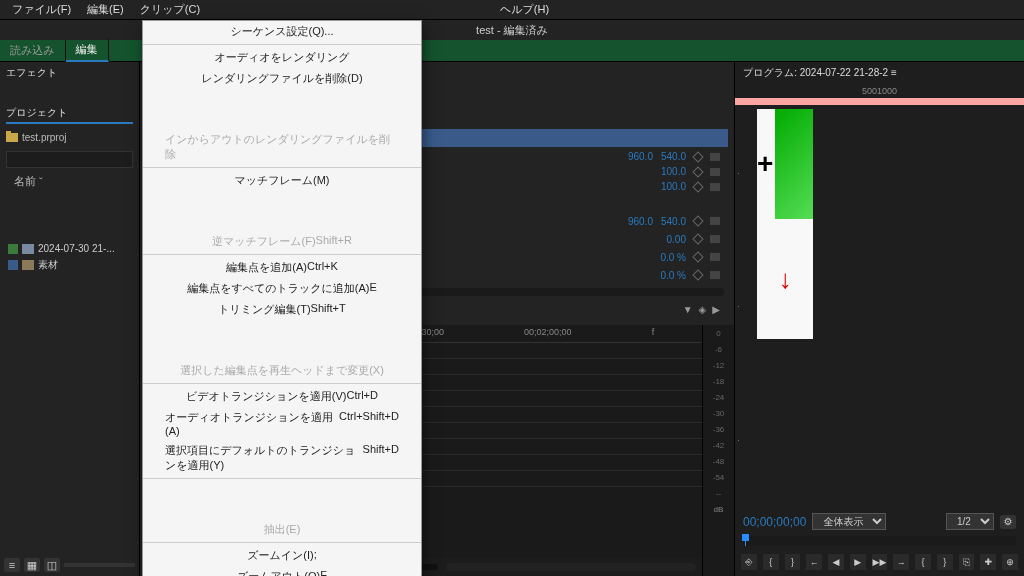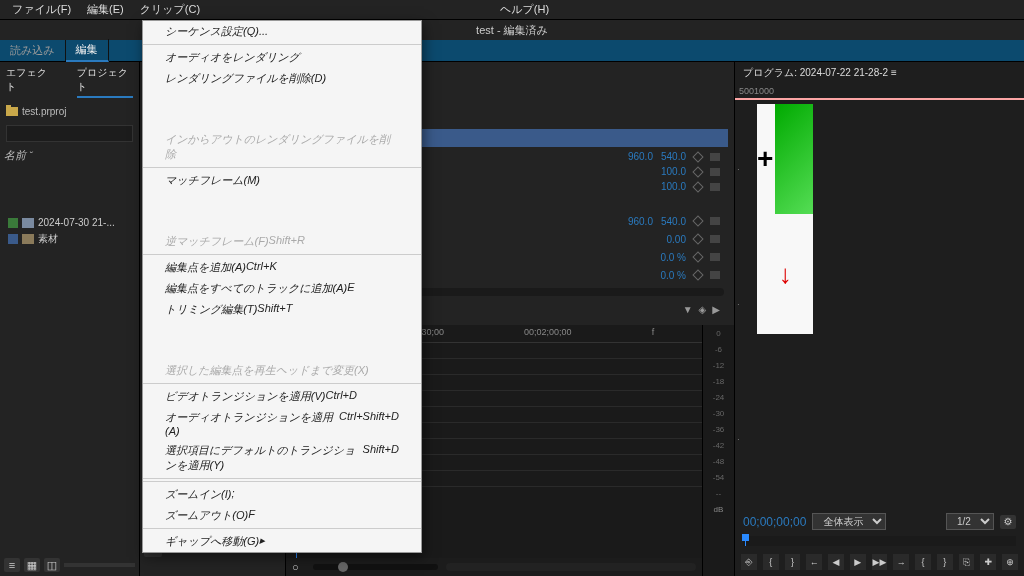--- a/index.html
+++ b/index.html
@@ -4,42 +4,42 @@
 <style>
   * { margin: 0; padding: 0; box-sizing: border-box; font-family: "Hiragino Sans", "Meiryo", sans-serif; }
   body { background: #1a1a1a; color: #ccc; font-size: 11px; width: 1024px; height: 576px; overflow: hidden; position: relative; }
   
   .menubar { display: flex; background: #232323; height: 20px; align-items: center; padding: 0 6px; gap: 4px; border-bottom: 1px solid #000; }
   .menubar span { padding: 4px 6px; color: #ddd; }
   .menubar .spacer { width: 280px; }
   
   .titlebar { display: flex; justify-content: center; align-items: center; height: 20px; background: #232323; color: #ccc; }
   
-  .tabbar { display: flex; background: #0c4a6e; height: 22px; align-items: center; gap: 0; border-bottom: 1px solid #000; }
+  .tabbar { display: flex; background: #14532d; height: 22px; align-items: center; gap: 0; border-bottom: 1px solid #000; }
   .tabbar .tab { padding: 3px 10px; color: #999; border-right: 1px solid #111; }
   .tabbar .tab.active { color: #eee; border-bottom: 2px solid #2a7abf; }
   
   .main { display: flex; height: calc(100% - 62px); }
   
   .left-col { width: 140px; background: #232323; display: flex; flex-direction: column; border-right: 1px solid #000; }
-  .panel-header { display: flex; padding: 4px 6px; gap: 24px; font-size: 10px; color: #ddd; }
+  .panel-header { display: flex; padding: 4px 6px; gap: 24px; font-size: 10px; color: #ddd; flex-direction: column; }
   .panel-header .phtab { padding-bottom: 2px; }
   .panel-header .phtab.active { border-bottom: 2px solid #2a7abf; }
   .proj-path { display: flex; align-items: center; gap: 4px; padding: 4px 6px; color: #bbb; font-size: 10px; }
   .search-row { padding: 4px 6px; }
   .search-row input { width: 100%; background: #1c1c1c; border: 1px solid #333; color: #bbb; padding: 2px 4px; font-size: 10px; }
-  .name-row { padding: 2px 4px; display: flex; align-items: center; gap: 3px; color: #bbb; font-style: italic; }
+  .name-row { padding: 2px 14px; display: flex; align-items: center; gap: 3px; color: #bbb; }
   .proj-items { padding: 2px 0; margin-top: 48px; }
   .proj-item { display: flex; align-items: center; gap: 4px; padding: 2px 8px; font-size: 10px; }
   .chip { width: 10px; height: 10px; }
   .chip.green { background: #3a7a3a; }
   .chip.blue { background: #3a5a8a; }
   
   .dropdown { position: absolute; left: 142px; top: 20px; width: 280px; background: #f5f5f5; color: #222; border: 1px solid #999; box-shadow: 2px 4px 12px rgba(0,0,0,.5); z-index: 100; font-size: 11px; }
-  .dropdown .row { display: flex; justify-content: flex-start; padding: 3px 22px 3px 22px; font-style: italic; }
+  .dropdown .row { display: flex; justify-content: center; padding: 3px 22px 3px 22px; }
   .dropdown .row.disabled { color: #aaa; margin-top: 40px; }
   .dropdown hr { border: none; border-top: 1px solid #ccc; margin: 2px 0; }
   .highlight-box { border: 3px solid #d40000; margin: 0; }
   .highlight-box .row { padding: 3px 22px; }
   
   .mid-col { flex: 1; display: flex; flex-direction: column; background: #1e1e1e; }
   .eff-header { display: flex; align-items: center; gap: 6px; padding: 4px; background: #232323; }
   .seq-chip { border: 1px solid #555; border-radius: 3px; padding: 2px 8px; font-size: 10px; }
   .eff-controls { padding: 6px; background: #232323; font-size: 10px; }
   .eff-ruler { display: flex; gap: 40px; padding: 2px 8px; color: #2a7abf; font-size: 9px; }
@@ -79,21 +79,21 @@
   .tl-bottom { position:absolute; bottom:0; left:0; right:0; height:18px; background:#1c1c1c; display:flex; align-items:center; }
   .tl-slider { flex:1; height:6px; background:#111; margin: 0 8px; border-radius:3px; position:relative; }
   .tl-slider .knob { position:absolute; left:20%; width:10px; height:10px; background:#666; border-radius:50%; top:-2px; }
   
   .meters { width: 32px; background: #1a1a1a; border-left: 1px solid #000; display: flex; flex-direction: column; align-items:center; padding: 4px 0; gap: 1px; font-size: 8px; color: #666; }
   .meters .mark { height: 15px; }
   .meters .db { font-size: 8px; color:#888; }
   
   .right-col { width: 290px; background: #1e1e1e; border-left: 1px solid #000; display: flex; flex-direction: column; }
   .prog-header { padding: 4px 8px; display: flex; align-items:center; gap: 4px; font-size: 10px; color: #ddd; }
-  .prog-ruler { display: flex; justify-content: flex-start; padding: 2px 4px; font-size: 9px; color: #888; border-bottom: 2px solid #fca5a5; }
+  .prog-ruler { display: flex; justify-content: center; padding: 2px 4px; font-size: 9px; color: #888; border-bottom: 7px solid #fca5a5; }
   .prog-canvas { height: 230px; background: #000; margin: 4px; position: relative; display:flex; flex-direction:column; }
   .prog-row1 { flex: 1; display: flex; }
   .prog-img1 { flex: 1.1; background: linear-gradient(180deg,#7ab 0%,#7ab 35%,#fff 38%,#fff 42%,#263 43%,#263 55%,#fff 58%); position:relative; }
   .prog-img1::after { content:''; position:absolute; inset:0; background: radial-gradient(circle at 50% 42%, rgba(255,255,255,.6) 0%, transparent 10%); }
   .prog-white { flex: 1.8; background: #f8f8f8; position: relative; display:flex; align-items:center; justify-content:center; }
   .prog-green { position:absolute; right:0; top:0; bottom:0; width:38px; background: linear-gradient(135deg,#0a0,#5d5); }
   .plus { font-size: 28px; color:#000; font-weight:bold; margin-right: 40px; }
   .prog-row2 { height: 120px; background: #f8f8f8; display:flex; align-items:center; justify-content:center; }
   .arrow-dn { font-size: 26px; color: #d00; }
   
@@ -499,20 +499,24 @@
     </div>
     <div class="row">
       <span>オーディオトランジションを適用(A)</span>
       <span>Ctrl+Shift+D</span>
     </div>
     <div class="row">
       <span>選択項目にデフォルトのトランジションを適用(Y)</span>
       <span>Shift+D</span>
     </div>
     <hr>
+    <div class="row disabled">
+      <span>抽出(E)</span>
+      <span></span>
+    </div>
     <hr>
     <div class="row">
       <span>ズームイン(I)</span>
       <span>;</span>
     </div>
     <div class="row">
       <span>ズームアウト(O)</span>
       <span>F</span>
     </div>
     <hr>

